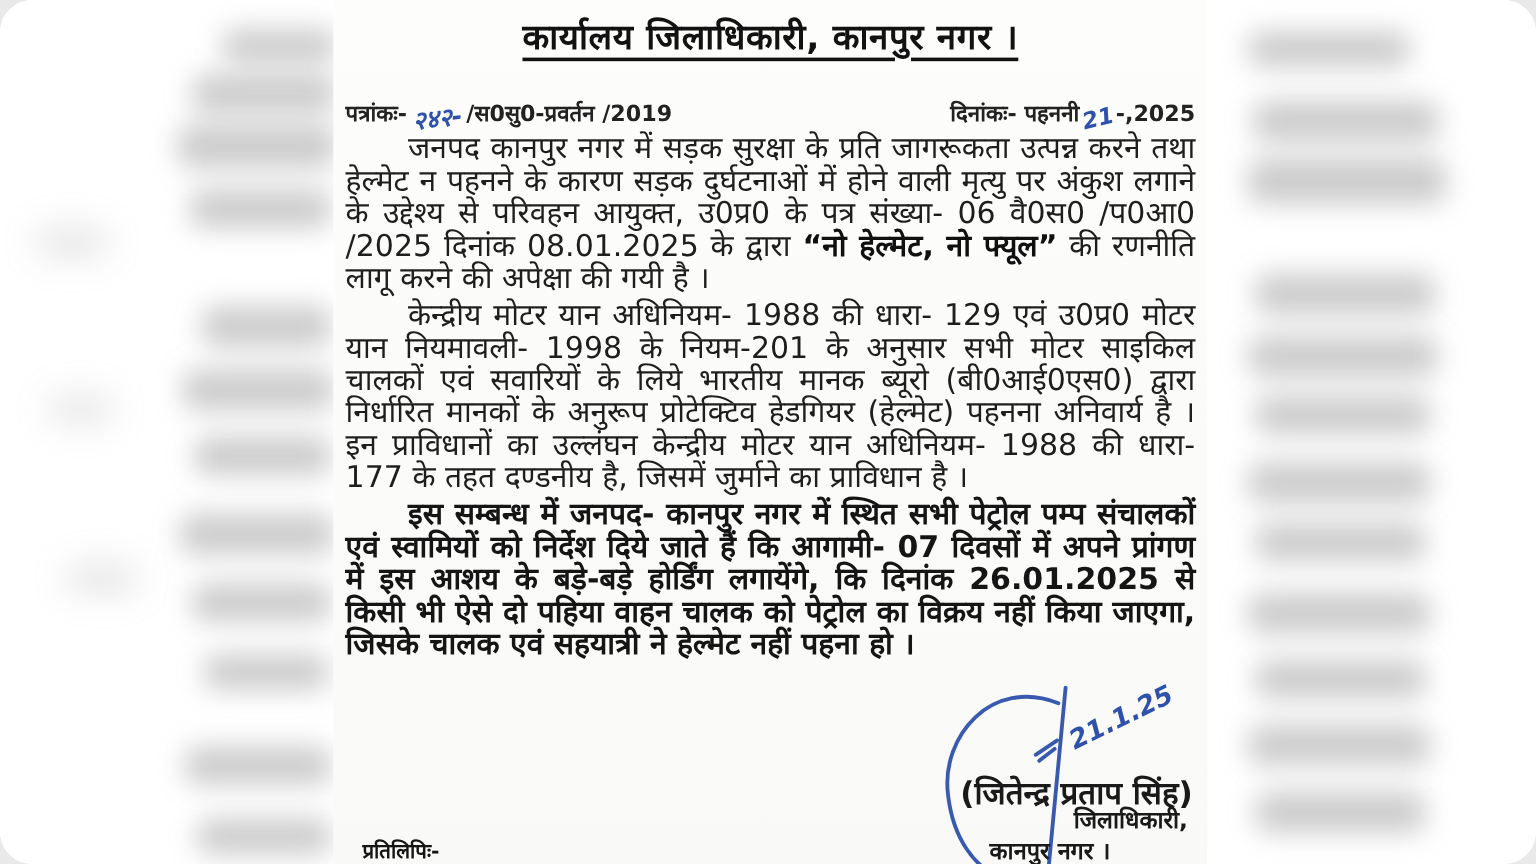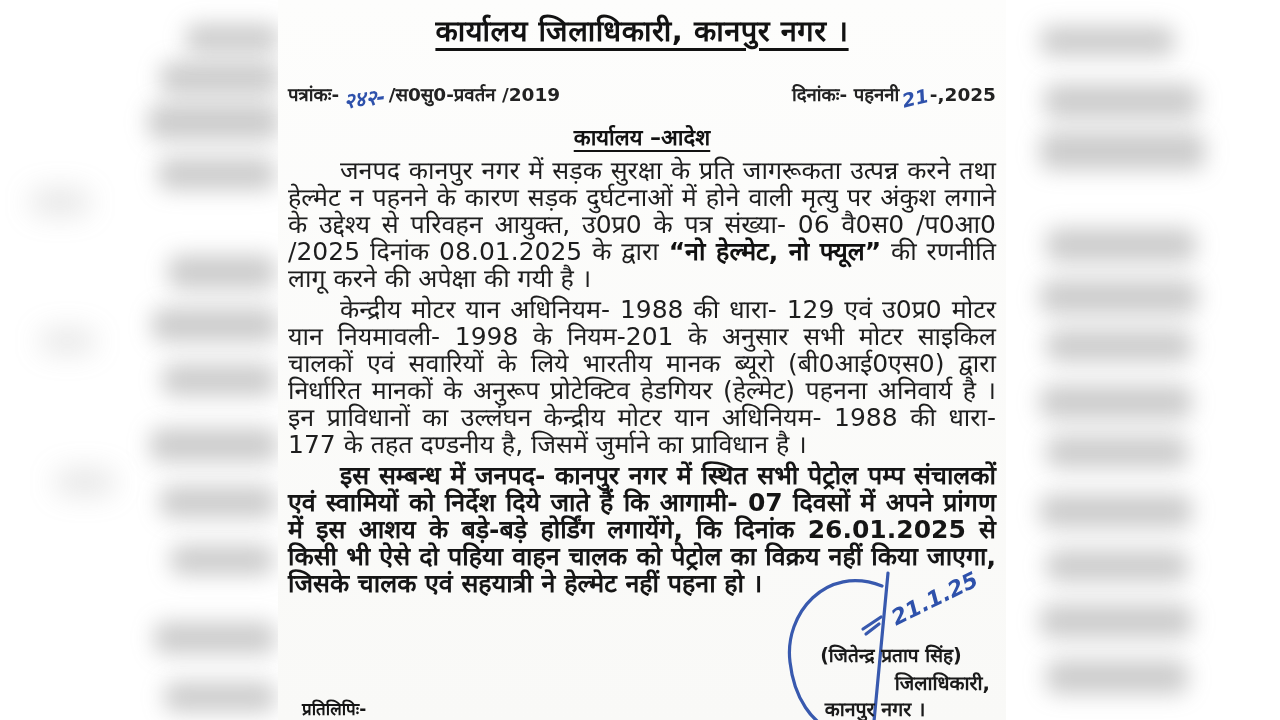--- a/index.html
+++ b/index.html
@@ -1,20 +1,21 @@
 <!DOCTYPE html>
 <html><head>
 <meta charset="utf-8">
 <style>
   html,body{margin:0;padding:0;background:#e9e9e9;}
   .stage{
     position:relative;width:1280px;height:720px;overflow:hidden;
     background:#ffffff;
     font-family:"DejaVu Sans","Liberation Sans",sans-serif;
     color:#1d1d1d;
+    border-radius:27px;
   }
   
   .blur-side{position:absolute;top:0;height:720px;overflow:hidden;background:#ffffff;}
   .blur-side.left{left:0;width:278px;}
   .blur-side.right{left:1006px;width:274px;}
   .blob{
     position:absolute;background:rgba(105,105,105,0.34);
     border-radius:12px;filter:blur(11px);
   }
   .blob.faint{background:rgba(130,130,130,0.22);filter:blur(14px);}
@@ -49,21 +50,21 @@
   }
   .para .b{font-weight:700;color:#101010;}
   .para.bold{font-weight:700;color:#151515;}
   
   .sig-block{position:absolute;right:16px;bottom:0;width:230px;height:150px;}
   .sig-svg{position:absolute;left:0;top:0;width:230px;height:150px;overflow:visible;}
   .sig-date{
     position:absolute;left:128px;top:16px;font-size:22px;font-weight:700;
     color:#2e51ab;transform:rotate(-26deg);font-style:italic;white-space:nowrap;
   }
-  .sig-name{position:absolute;left:16px;top:72px;width:100%;text-align:center;font-size:19px;font-weight:600;color:#1a1a1a;}
+  .sig-name{position:absolute;left:4px;top:72px;width:100%;text-align:right;font-size:26px;font-weight:600;color:#1a1a1a;}
   .sig-role{position:absolute;left:0;top:99px;width:100%;text-align:right;font-size:19.5px;font-weight:600;color:#1a1a1a;}
   .sig-place{position:absolute;left:0;top:125px;width:100%;text-align:center;font-size:19.5px;font-weight:600;color:#1a1a1a;}
   .copy-label{
     position:absolute;left:24px;bottom:0;font-size:17px;font-weight:700;color:#151515;
   }
 </style>
 </head>
 <body>
 
 <div class="stage">
@@ -107,21 +108,20 @@
 
     <div class="ref-row">
       <div>
         <span>पत्रांकः-</span><span class="hand refnum">२४२-</span><span>/स0सु0-प्रवर्तन /2019</span>
       </div>
       <div>
         <span>दिनांकः- पहननी</span><span class="hand dateday">21</span><span>-,2025</span>
       </div>
     </div>
 
-    <h2 class="order-heading">कार्यालय –आदेश</h2>
 
     <p class="para"><span>जनपद कानपुर नगर में सड़क सुरक्षा के प्रति जागरूकता उत्पन्न करने तथा हेल्मेट न पहनने के कारण सड़क दुर्घटनाओं में होने वाली मृत्यु पर अंकुश लगाने के उद्देश्य से परिवहन आयुक्त, उ0प्र0 के पत्र संख्या- 06 वै0स0 /प0आ0 /2025 दिनांक 08.01.2025 के द्वारा </span><span class="b">“नो हेल्मेट, नो फ्यूल”</span><span> की रणनीति लागू करने की अपेक्षा की गयी है ।</span></p>
 
     <p class="para">केन्द्रीय मोटर यान अधिनियम- 1988 की धारा- 129 एवं उ0प्र0 मोटर यान नियमावली- 1998 के नियम-201 के अनुसार सभी मोटर साइकिल चालकों एवं सवारियों के लिये भारतीय मानक ब्यूरो (बी0आई0एस0) द्वारा निर्धारित मानकों के अनुरूप प्रोटेक्टिव हेडगियर (हेल्मेट) पहनना अनिवार्य है । इन प्राविधानों का उल्लंघन केन्द्रीय मोटर यान अधिनियम- 1988 की धारा- 177 के तहत दण्डनीय है, जिसमें जुर्माने का प्राविधान है ।</p>
 
     <p class="para bold">इस सम्बन्ध में जनपद- कानपुर नगर में स्थित सभी पेट्रोल पम्प संचालकों एवं स्वामियों को निर्देश दिये जाते हैं कि आगामी- 07 दिवसों में अपने प्रांगण में इस आशय के बड़े-बड़े होर्डिंग लगायेंगे, कि दिनांक 26.01.2025 से किसी भी ऐसे दो पहिया वाहन चालक को पेट्रोल का विक्रय नहीं किया जाएगा, जिसके चालक एवं सहयात्री ने हेल्मेट नहीं पहना हो ।</p>
 
 
     <div class="sig-block">
       <svg class="sig-svg" viewBox="0 0 230 150" xmlns="http://www.w3.org/2000/svg">

